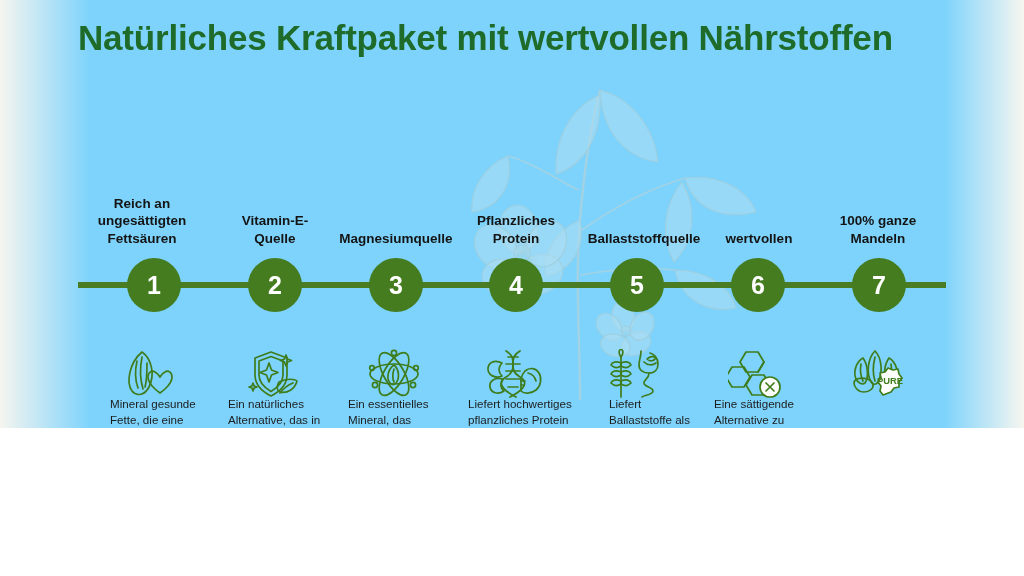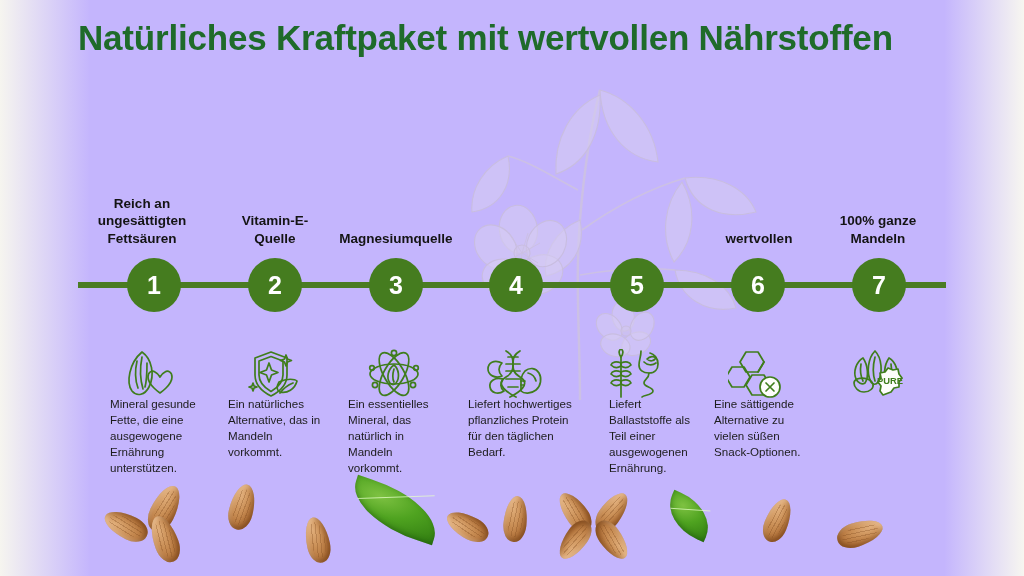--- a/index.html
+++ b/index.html
@@ -3,22 +3,22 @@
 <meta charset="utf-8">
 <style>
   html, body {
     margin: 0;
     padding: 0;
     background: #ffffff;
   }
   #canvas {
     position: relative;
     width: 1024px;
-    height: 576px;
-    background: #c4b5fd;
+    height: 428px;
+    background: #7dd3fc;
     overflow: hidden;
     font-family: "Liberation Sans", sans-serif;
   }
 
   
   #watermark {
     position: absolute;
     left: 430px;
     top: 70px;
     width: 330px;
@@ -234,20 +234,26 @@
 
   <div class="heading-wrap" style="left:82px; width:120px;">
     <div class="col-heading">Reich an ungesättigten Fettsäuren</div>
   </div>
   <div class="heading-wrap" style="left:226px; width:98px;">
     <div class="col-heading">Vitamin-E-Quelle</div>
   </div>
   <div class="heading-wrap" style="left:325px; width:142px;">
     <div class="col-heading">Magnesiumquelle</div>
   </div>
+  <div class="heading-wrap" style="left:463px; width:106px;">
+    <div class="col-heading">Pflanzliches Protein</div>
+  </div>
+  <div class="heading-wrap" style="left:569px; width:150px;">
+    <div class="col-heading">Ballaststoffquelle</div>
+  </div>
   <div class="heading-wrap" style="left:714px; width:90px;">
     <div class="col-heading">wertvollen</div>
   </div>
   <div class="heading-wrap" style="left:818px; width:120px;">
     <div class="col-heading">100% ganze Mandeln</div>
   </div>
 
   <div class="icon-wrap" style="left:124px; width:60px;">
     <svg width="54" height="50" viewBox="0 0 54 50">
       <g fill="none" stroke="#3f7d1c" stroke-width="1.7" stroke-linecap="round" stroke-linejoin="round">

